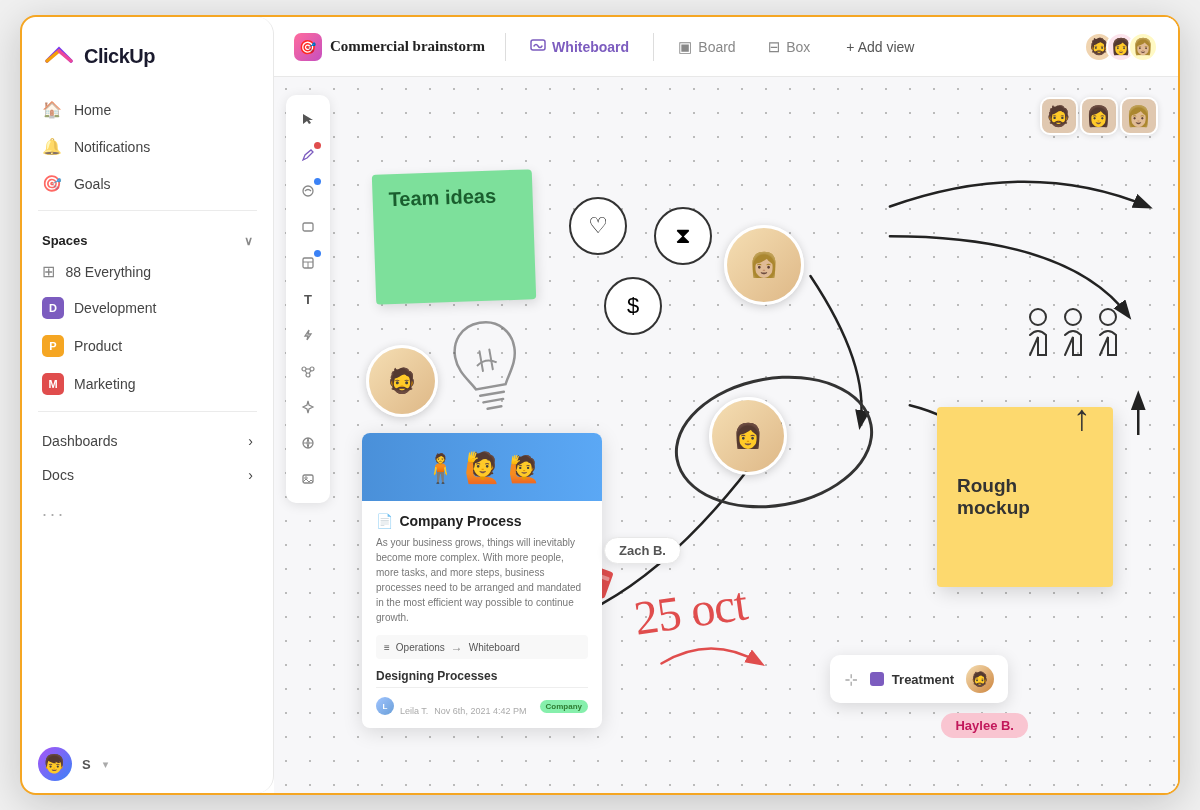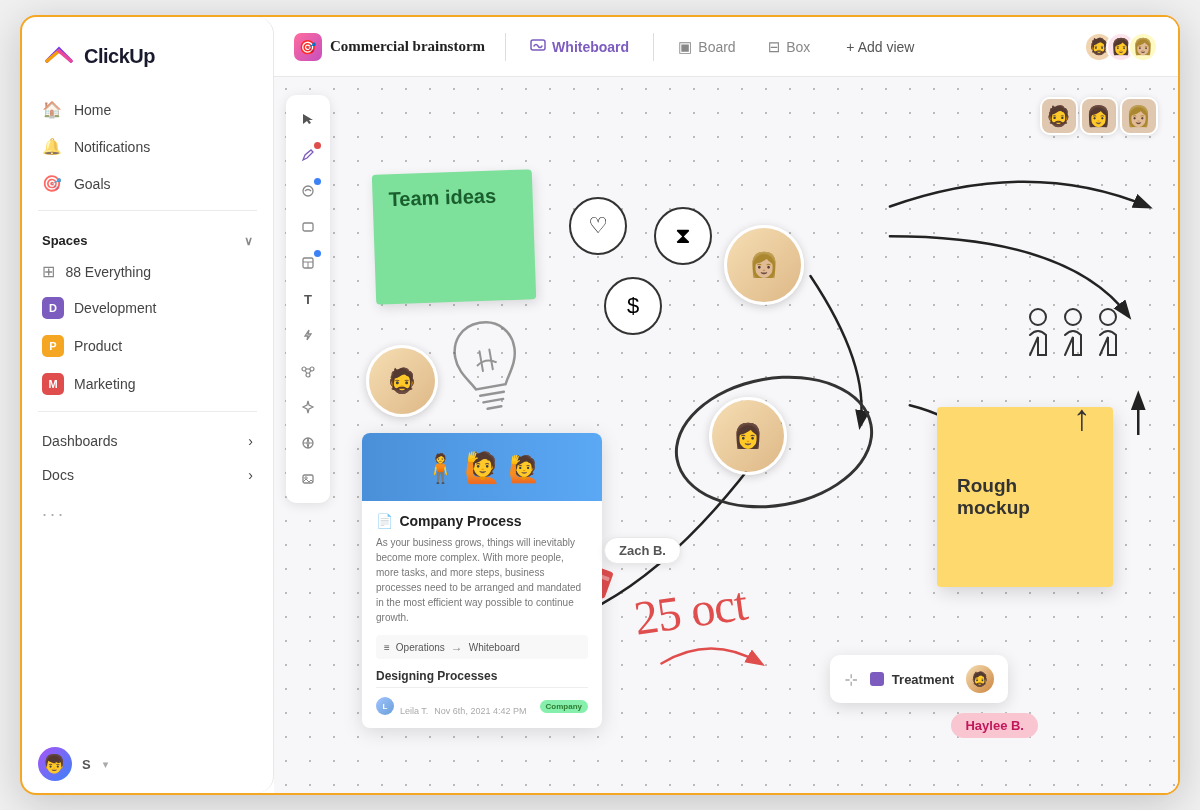--- a/index.html
+++ b/index.html
@@ -875,19 +875,19 @@
 
       <div class="oct-text">25 oct</div>
 
       <div class="treatment-card">
         <span class="move-icon">⊹</span>
         <div class="treatment-color"></div>
         <span class="treatment-text">Treatment</span>
         <div class="treatment-avatar">🧔</div>
       </div>
 
-      <div class="haylee-chip" style="bottom:55px;right:140px;text-align:right;">
+      <div class="haylee-chip" style="bottom:55px;right:150px;text-align:right;">
         <span>Haylee B.</span>
       </div>
 
     </div>
   </div>
 </div>
 
 </body></html>

